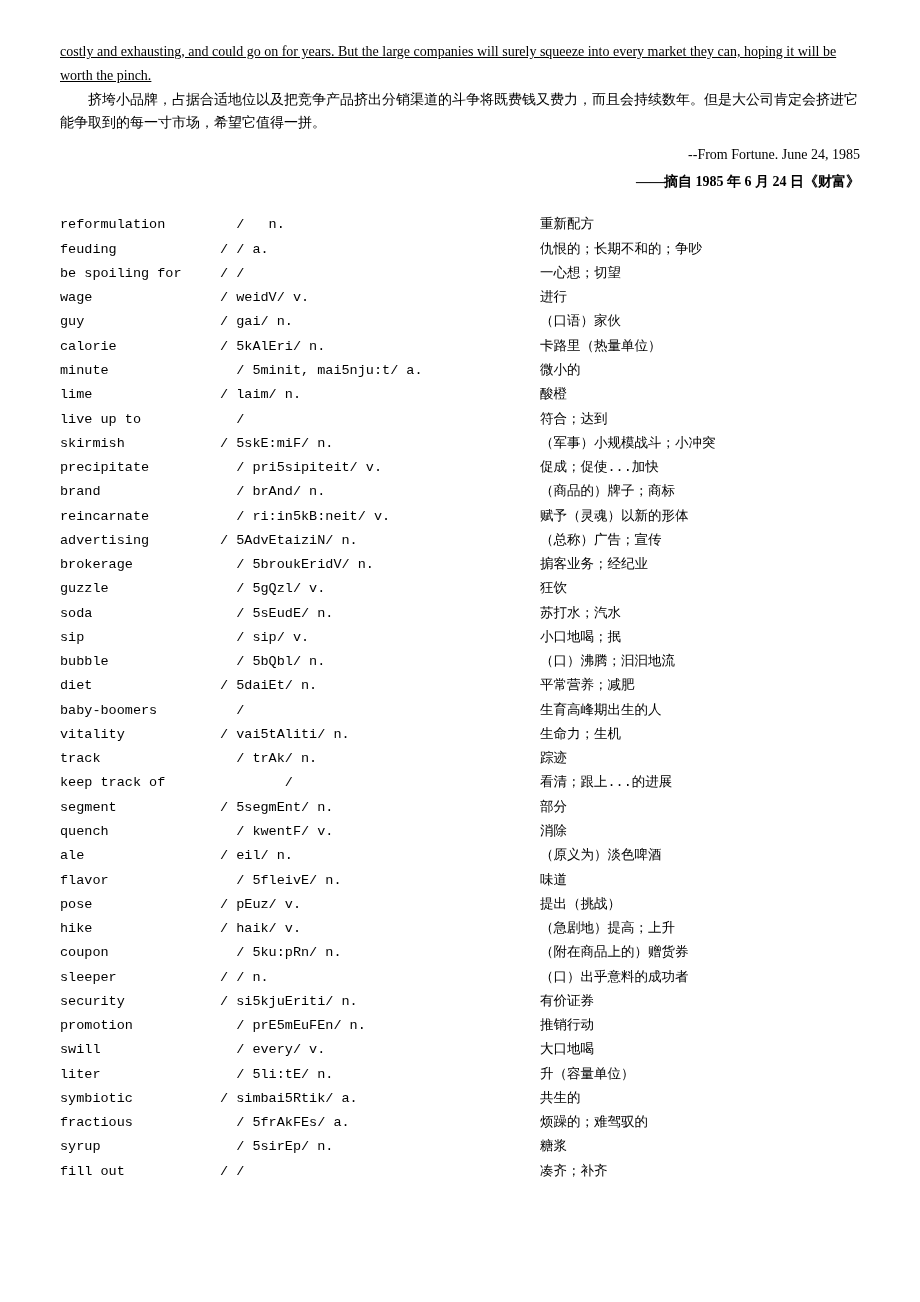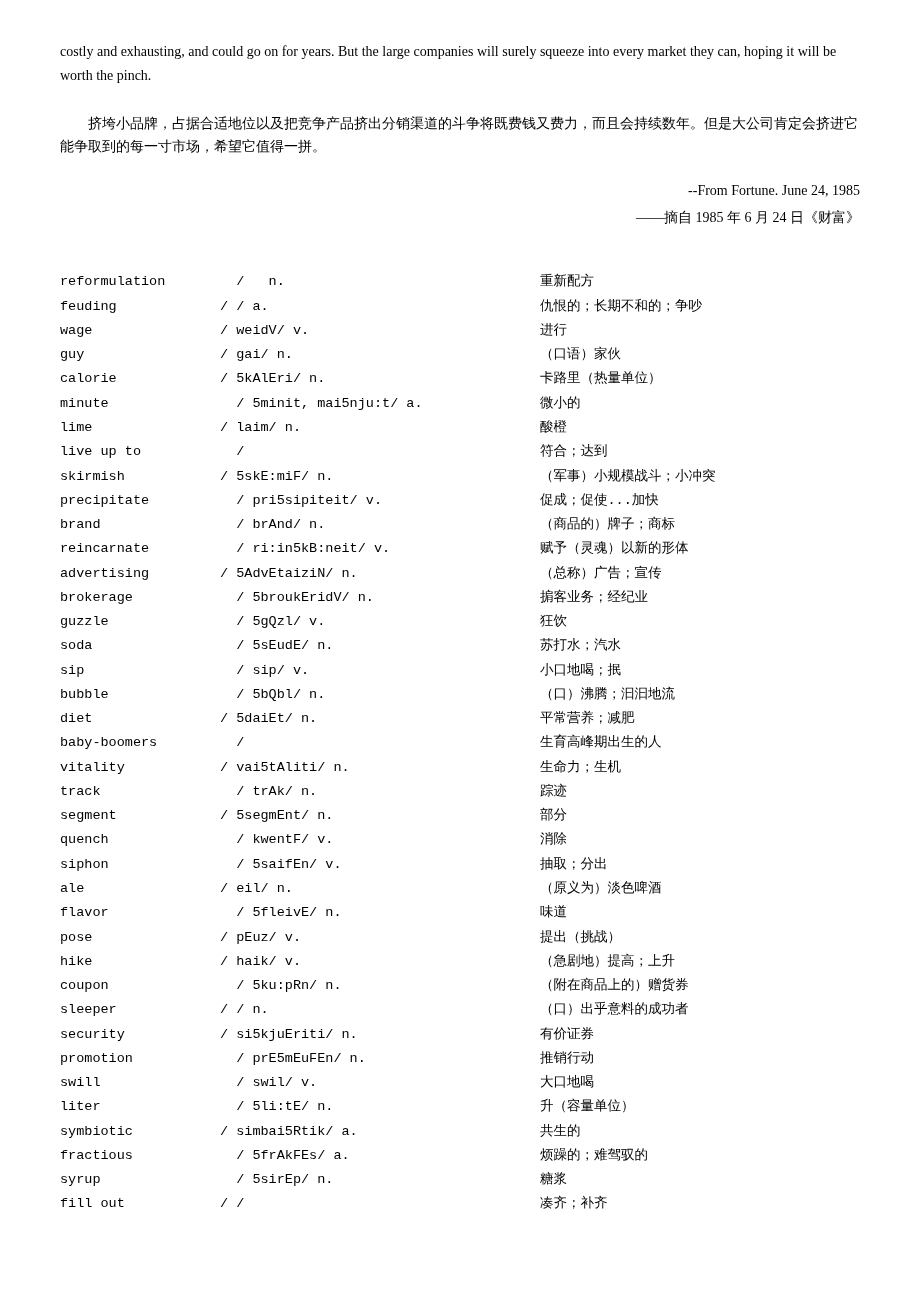--- a/index.html
+++ b/index.html
@@ -12,39 +12,41 @@
       font-family: "Courier New", Courier, monospace;
       font-size: 13.5px;
       color: #000000;
       padding: 40px 60px;
       line-height: 1.65;
     }
     .intro-text {
       font-family: "Times New Roman", Times, serif;
       font-size: 14px;
       line-height: 1.7;
-      margin-bottom: 24px;
+      margin-bottom: 0;
+      text-decoration: underline;
     }
     .intro-indent {
       font-family: "Times New Roman", Times, serif;
       font-size: 14px;
       line-height: 1.7;
       text-indent: 2em;
-      margin-bottom: 20px;
+      margin-bottom: 8px;
     }
     .attribution {
       font-family: "Times New Roman", Times, serif;
       font-size: 14px;
       text-align: right;
       margin-bottom: 4px;
     }
     .attribution-italic {
     }
     .divider {
-      margin-bottom: 41px;
+      margin-bottom: 20px;
+      font-weight: bold;
     }
     .vocab-table {
       width: 100%;
       border-collapse: collapse;
     }
     .vocab-table td {
       padding: 1px 0;
       vertical-align: top;
       font-family: "Courier New", Courier, monospace;
       font-size: 13.5px;
@@ -79,20 +81,25 @@
         <td class="col-word">reformulation</td>
         <td class="col-phon">  /   n.</td>
         <td class="col-def">重新配方</td>
       </tr>
       <tr>
         <td class="col-word">feuding</td>
         <td class="col-phon">/ / a.</td>
         <td class="col-def">仇恨的；长期不和的；争吵</td>
       </tr>
       <tr>
+        <td class="col-word">be spoiling for</td>
+        <td class="col-phon">/ /  </td>
+        <td class="col-def">一心想；切望</td>
+      </tr>
+      <tr>
         <td class="col-word">wage</td>
         <td class="col-phon">/ weidV/ v.</td>
         <td class="col-def">进行</td>
       </tr>
       <tr>
         <td class="col-word">guy</td>
         <td class="col-phon">/ gai/ n.</td>
         <td class="col-def">（口语）家伙</td>
       </tr>
       <tr>
@@ -179,35 +186,35 @@
         <td class="col-word">vitality</td>
         <td class="col-phon">/ vai5tAliti/ n.</td>
         <td class="col-def">生命力；生机</td>
       </tr>
       <tr>
         <td class="col-word">track</td>
         <td class="col-phon">  / trAk/ n.</td>
         <td class="col-def">踪迹</td>
       </tr>
       <tr>
+        <td class="col-word">keep track of</td>
+        <td class="col-phon">        /  </td>
+        <td class="col-def">看清；跟上...的进展</td>
+      </tr>
+      <tr>
         <td class="col-word">segment</td>
         <td class="col-phon">/ 5segmEnt/ n.</td>
         <td class="col-def">部分</td>
       </tr>
       <tr>
         <td class="col-word">quench</td>
         <td class="col-phon">  / kwentF/ v.</td>
         <td class="col-def">消除</td>
       </tr>
       <tr>
-        <td class="col-word">siphon</td>
-        <td class="col-phon">  / 5saifEn/ v.</td>
-        <td class="col-def">抽取；分出</td>
-      </tr>
-      <tr>
         <td class="col-word">ale</td>
         <td class="col-phon">/ eil/ n.</td>
         <td class="col-def">（原义为）淡色啤酒</td>
       </tr>
       <tr>
         <td class="col-word">flavor</td>
         <td class="col-phon">  / 5fleivE/ n.</td>
         <td class="col-def">味道</td>
       </tr>
       <tr>
@@ -235,21 +242,21 @@
         <td class="col-phon">/ si5kjuEriti/ n.</td>
         <td class="col-def">有价证券</td>
       </tr>
       <tr>
         <td class="col-word">promotion</td>
         <td class="col-phon">  / prE5mEuFEn/ n.</td>
         <td class="col-def">推销行动</td>
       </tr>
       <tr>
         <td class="col-word">swill</td>
-        <td class="col-phon">  / swil/ v.</td>
+        <td class="col-phon">  / every/ v.</td>
         <td class="col-def">大口地喝</td>
       </tr>
       <tr>
         <td class="col-word">liter</td>
         <td class="col-phon">  / 5li:tE/ n.</td>
         <td class="col-def">升（容量单位）</td>
       </tr>
       <tr>
         <td class="col-word">symbiotic</td>
         <td class="col-phon">/ simbai5Rtik/ a.</td>

